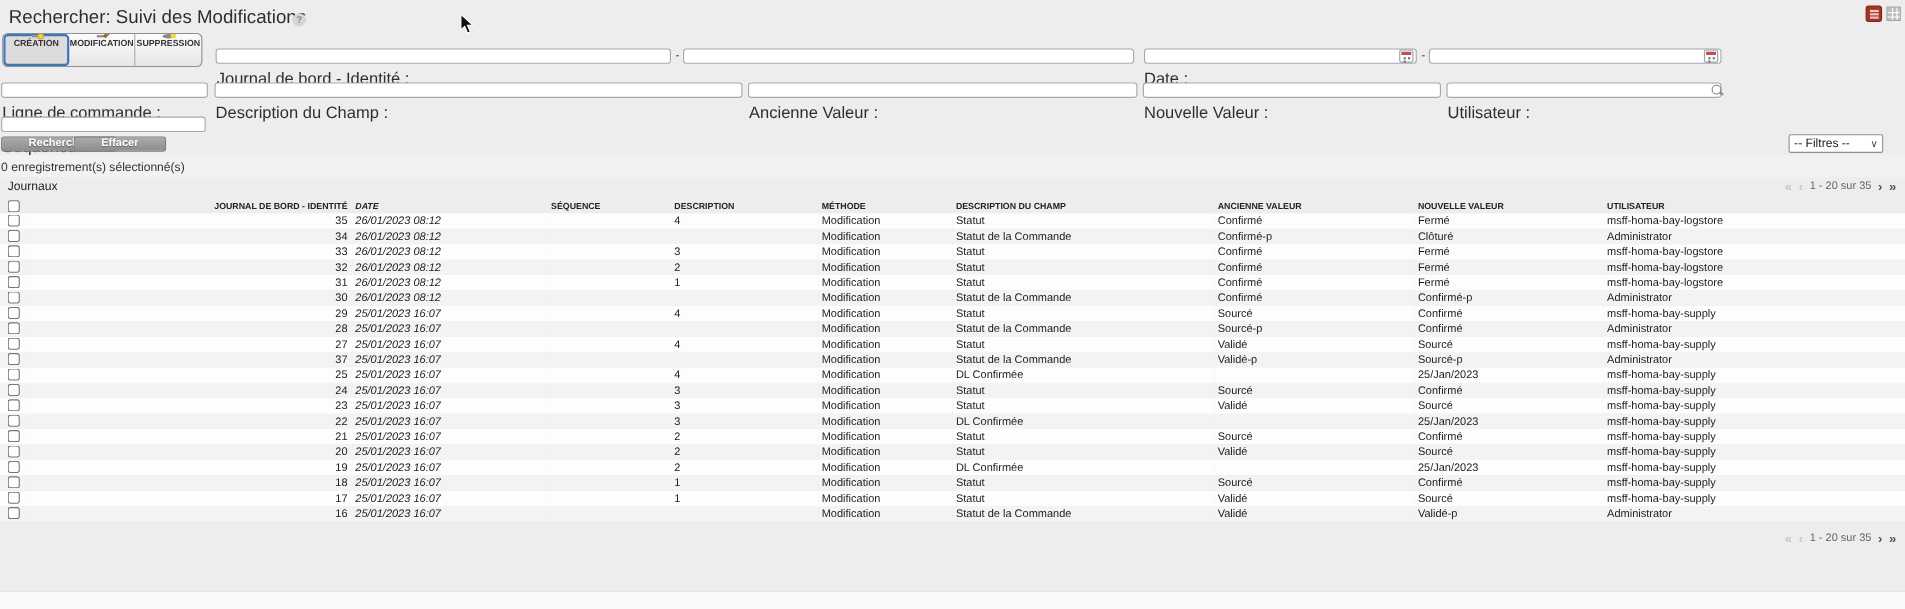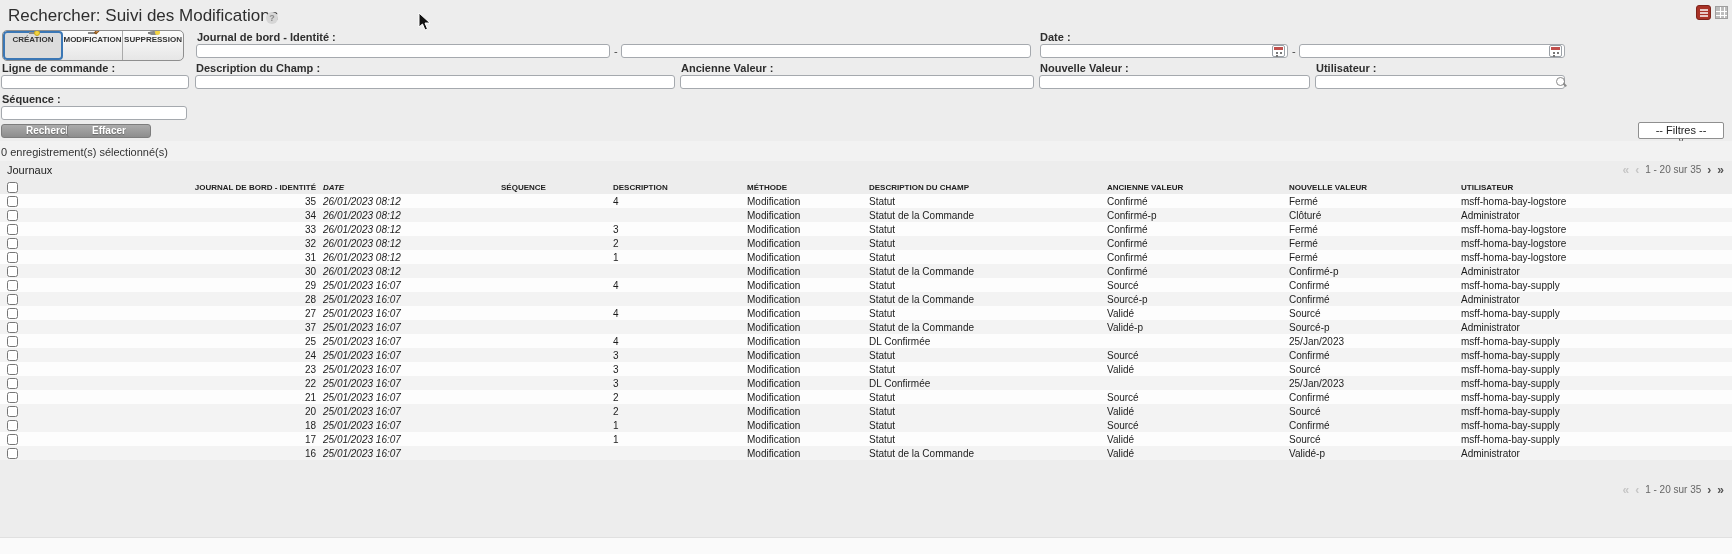--- a/index.html
+++ b/index.html
@@ -30,36 +30,36 @@
   .tab:last-child { border-right:none; }
   .tab.selected { border:2px solid #3b77b5; border-radius:4px; background:#dcdcdc; }
   .ic-page { width:9px; height:11px; background:#fff; border:1px solid #8a8a8a; position:relative; }
   .ic-page .spark { position:absolute; right:-3px; top:-3px; width:6px; height:6px; background:#f4d442; border-radius:50%; border:1px solid #c9a81c; }
   .ic-page .pencil { position:absolute; right:-4px; bottom:-2px; width:3px; height:10px; background:linear-gradient(#f0a23c,#c96f1e); transform:rotate(45deg); border:1px solid #8c5212; }
   .ic-db { width:11px; height:10px; background:#5a5a5a; border-radius:50% 50% 45% 45% / 30% 30% 35% 35%; position:relative; border:1px solid #3c3c3c; }
   .ic-db::before { content:""; position:absolute; left:0; top:-2px; width:9px; height:4px; background:#8a8a8a; border-radius:50%; }
   .ic-db::after { content:""; position:absolute; right:-2px; bottom:-2px; width:5px; height:5px; background:#f4d442; border-radius:50%; }
 
   
-  .f-label { position:absolute; font-size:11px; font-weight:bold; color:#2e2e2e; white-space:nowrap; }
+  .f-label { position:absolute; font-size:15px; font-weight:normal; color:#2e2e2e; white-space:nowrap;margin-top:32px; }
   .f-input { position:absolute; height:14px; border:1px solid #a5a9ae; border-radius:3px; background:#fff;
     font-size:10px; padding:0 3px; font-family:"Liberation Sans",sans-serif; color:#222; }
   .dash { position:absolute; font-size:11px; color:#444; }
   .cal-btn { position:absolute; width:13px; height:12px; background:#fff; border:1px solid #9aa0a6; border-radius:2px; }
   .cal-btn::before { content:""; position:absolute; left:1px; top:1px; right:1px; height:3px; background:#c0504d; }
   .cal-btn::after { content:""; position:absolute; left:3px; top:6px; width:2px; height:2px; background:#777; box-shadow:4px 0 0 #777, 0 3px 0 #777; }
   .lookup { position:absolute; width:11px; height:11px; }
   .lookup::before { content:""; position:absolute; left:0; top:0; width:7px; height:7px; border:1.5px solid #8a8a8a; border-radius:50%; }
   .lookup::after { content:""; position:absolute; left:7px; top:7px; width:4px; height:1.5px; background:#8a8a8a; transform:rotate(45deg); }
 
   .btn { position:absolute; height:14px; border:1px solid #7d7d7d; border-radius:3px;
     background:linear-gradient(#ababab,#8d8d8d); color:#fff; font-size:10px; font-weight:bold;
     font-family:"Liberation Sans",sans-serif; line-height:12px; padding:0 24px; text-shadow:0 1px 1px #666; }
-  .filters-select { position:absolute; right:8px; top:122px; width:86px; height:17px; background:#fff;
-    border:1px solid #8f8f8f; border-radius:2px; font-size:11px; color:#222; padding:1px 4px; display:flex; justify-content:space-between; align-items:center;flex-direction:column; }
+  .filters-select { position:absolute; right:20px; top:122px; width:86px; height:17px; background:#fff;
+    border:1px solid #8f8f8f; border-radius:2px; font-size:11px; color:#222; padding:1px 4px; display:flex; justify-content:space-between; align-items:center; }
   .filters-select .chev { color:#444; font-size:9px; }
 
   .status-bar { position:absolute; left:0px; top:141px; width:1732px; height:20px; background:#f2f2f2; }
   .status-text { position:absolute; left:1px; top:146px; font-size:11px; color:#333; }
 
   
   .section-title { position:absolute; left:7px; top:164px; font-size:11px; font-weight:normal; color:#1e1e1e; }
   .pagination { position:absolute; right:8px; font-size:10px; color:#666; display:flex; gap:6px; align-items:center; }
   .pagination .nav { font-size:12px; line-height:10px; font-weight:bold; }
   .pagination .disabled { color:#c6c6c6; }
@@ -374,20 +374,32 @@
           <td class="col-id">20</td>
           <td class="col-date">25/01/2023 16:07</td>
           <td class="col-sequence"></td>
           <td class="col-description">2</td>
           <td class="col-methode">Modification</td>
           <td class="col-champ">Statut</td>
           <td class="col-ancienne">Validé</td>
           <td class="col-nouvelle">Sourcé</td>
           <td class="col-utilisateur">msff-homa-bay-supply</td>
         </tr>
+        <tr class="main">
+          <td class="col-check"><input type="checkbox" style=""></td>
+          <td class="col-id">19</td>
+          <td class="col-date">25/01/2023 16:07</td>
+          <td class="col-sequence"></td>
+          <td class="col-description">2</td>
+          <td class="col-methode">Modification</td>
+          <td class="col-champ">DL Confirmée</td>
+          <td class="col-ancienne"></td>
+          <td class="col-nouvelle">25/Jan/2023</td>
+          <td class="col-utilisateur">msff-homa-bay-supply</td>
+        </tr>
         <tr class="alt">
           <td class="col-check"><input type="checkbox" style=""></td>
           <td class="col-id">18</td>
           <td class="col-date">25/01/2023 16:07</td>
           <td class="col-sequence"></td>
           <td class="col-description">1</td>
           <td class="col-methode">Modification</td>
           <td class="col-champ">Statut</td>
           <td class="col-ancienne">Sourcé</td>
           <td class="col-nouvelle">Confirmé</td>

